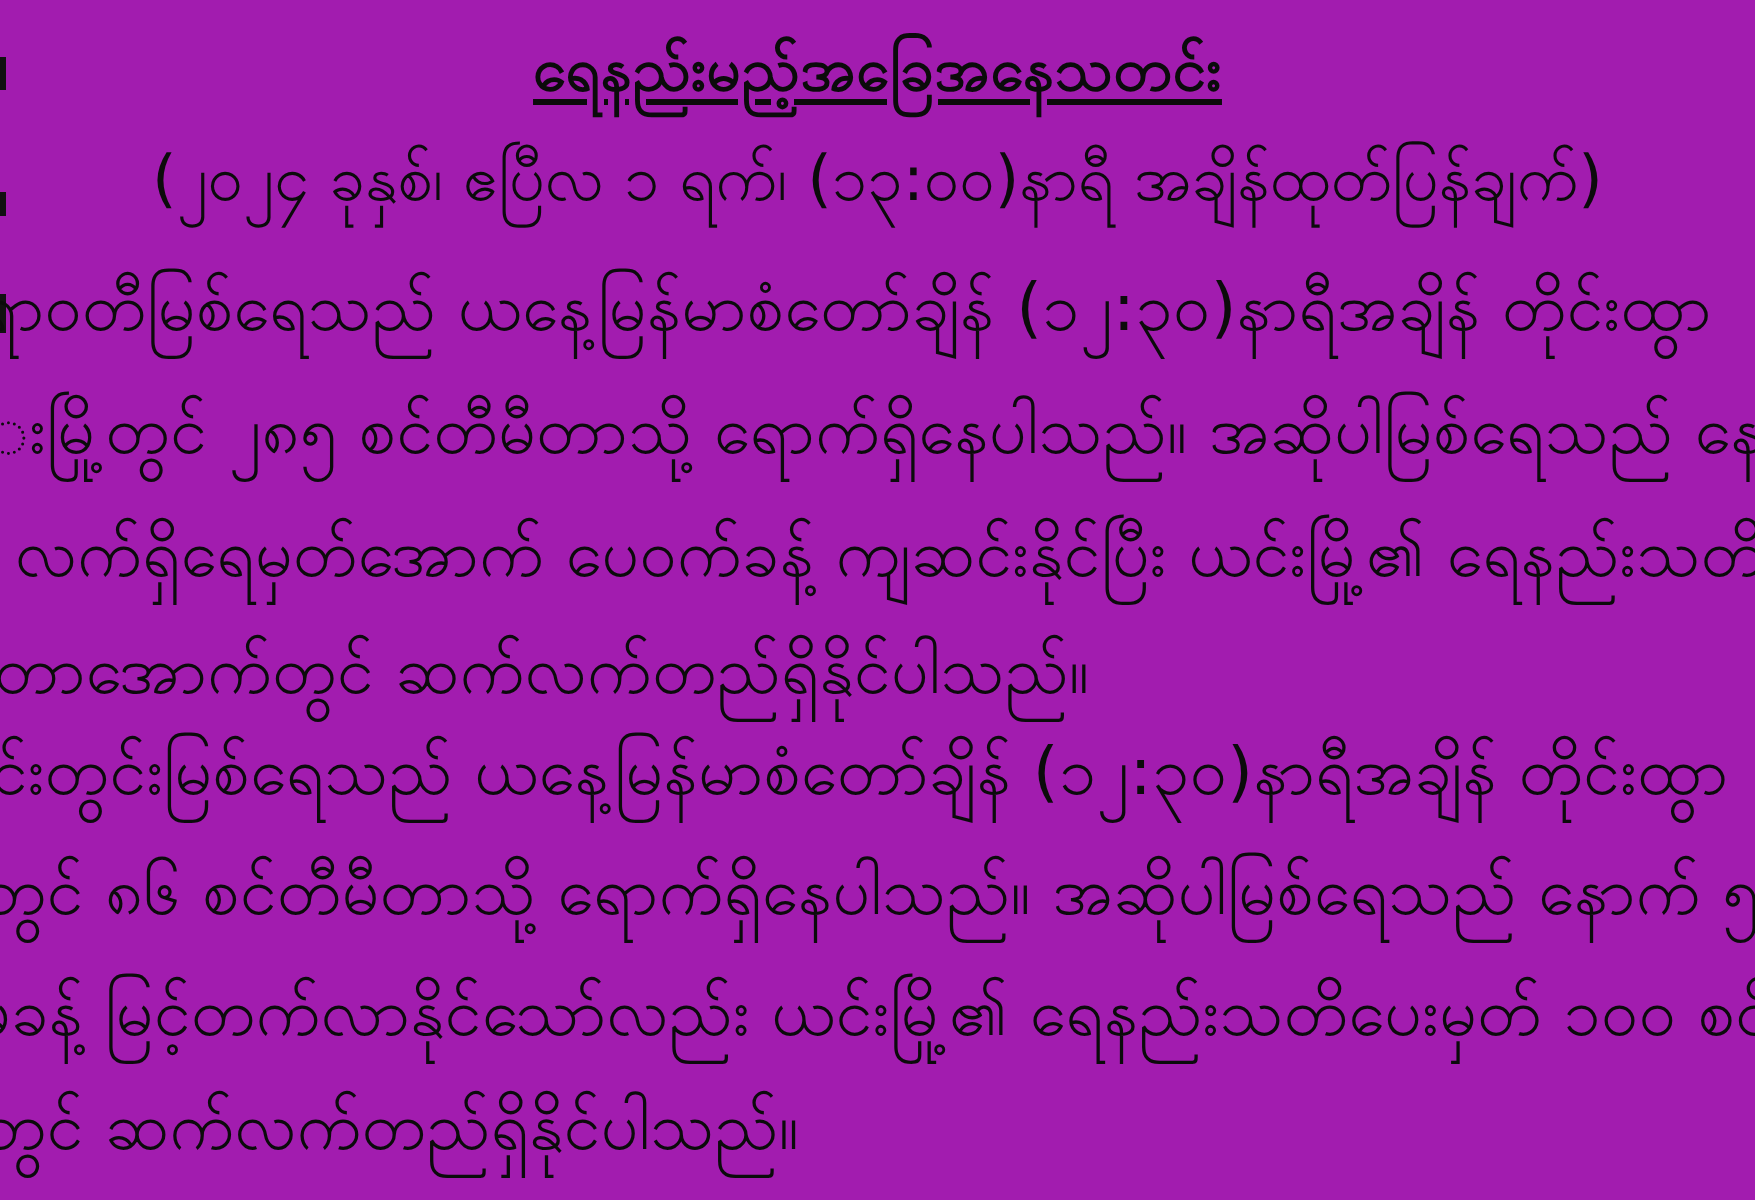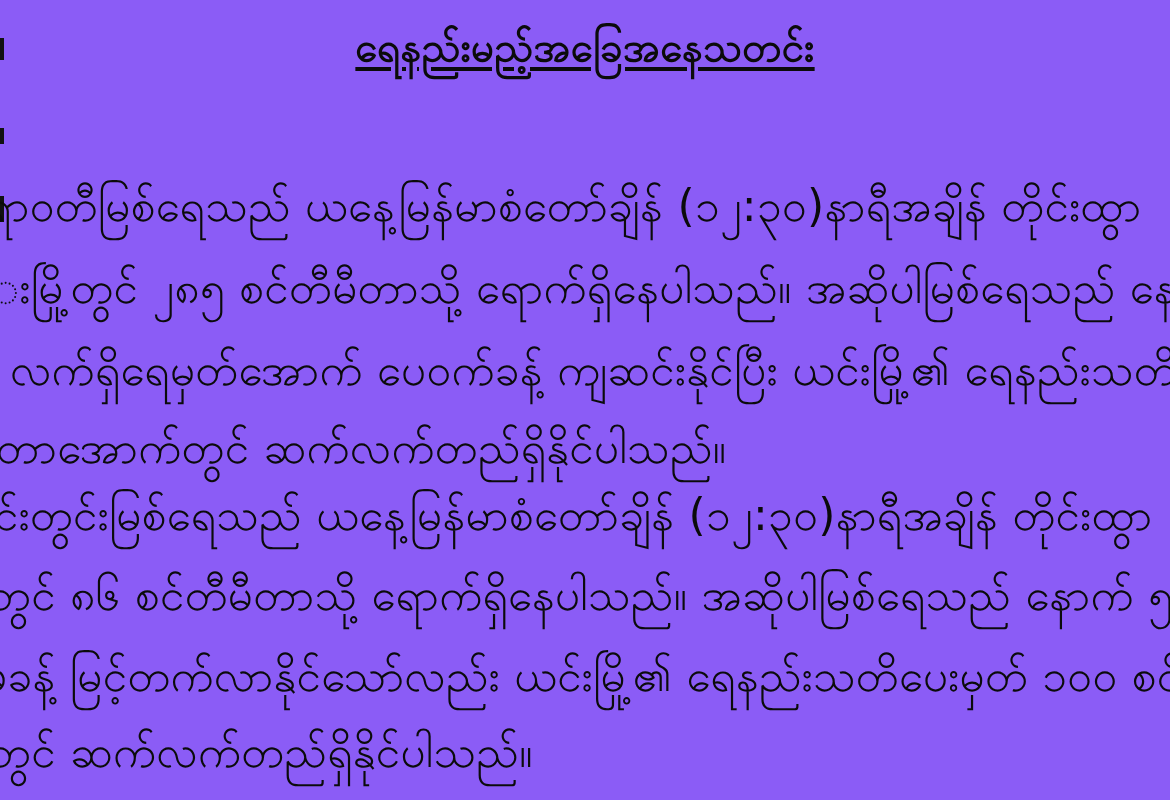--- a/index.html
+++ b/index.html
@@ -5,21 +5,21 @@
   html, body {
     margin: 0;
     padding: 0;
     background: #ffffff;
   }
   .page {
     position: relative;
     width: 1170px;
     height: 800px;
     overflow: hidden;
-    background: #8b5cf6;
+    background: #a21caf;
     color: #0b0b0b;
     font-family: "DejaVu Sans", sans-serif;
   }
   .doc-title {
     position: absolute;
     top: 24px;
     left: 0;
     width: 1170px;
     margin: 0;
     text-align: center;
@@ -73,20 +73,21 @@
 <body>
 
 <div class="page">
 
   <div class="scan-mark m1"></div>
   <div class="scan-mark m2"></div>
   <div class="scan-mark m3"></div>
 
   <h1 class="doc-title">ရေနည်းမည့်အခြေအနေသတင်း</h1>
 
+  <div class="doc-subtitle">(၂၀၂၄ ခုနှစ်၊ ဧပြီလ  ၁ ရက်၊ (၁၃:၀၀)နာရီ အချိန်ထုတ်ပြန်ချက်)</div>
 
   <div class="body-line p1-l1">ရာဝတီမြစ်ရေသည်   ယနေ့မြန်မာစံတော်ချိန်   (၁၂:၃၀)နာရီအချိန်   တိုင်းထွာ</div>
   <div class="body-line p1-l2">းမြို့တွင်  ၂၈၅  စင်တီမီတာသို့  ရောက်ရှိနေပါသည်။  အဆိုပါမြစ်ရေသည်  နောက်</div>
   <div class="body-line p1-l3">လက်ရှိရေမှတ်အောက် ပေဝက်ခန့် ကျဆင်းနိုင်ပြီး ယင်းမြို့၏ ရေနည်းသတိပေးမှ</div>
   <div class="body-line p1-l4">တာအောက်တွင် ဆက်လက်တည်ရှိနိုင်ပါသည်။</div>
 
   <div class="body-line p2-l1">င်းတွင်းမြစ်ရေသည်   ယနေ့မြန်မာစံတော်ချိန်   (၁၂:၃၀)နာရီအချိန်   တိုင်းထွာ</div>
   <div class="body-line p2-l2">တွင် ၈၆ စင်တီမီတာသို့ ရောက်ရှိနေပါသည်။ အဆိုပါမြစ်ရေသည် နောက် ၅ ရက်</div>
   <div class="body-line p2-l3">မခန့်  မြင့်တက်လာနိုင်သော်လည်း  ယင်းမြို့၏  ရေနည်းသတိပေးမှတ်  ၁၀၀  စင်</div>
   <div class="body-line p2-l4">တွင် ဆက်လက်တည်ရှိနိုင်ပါသည်။</div>

